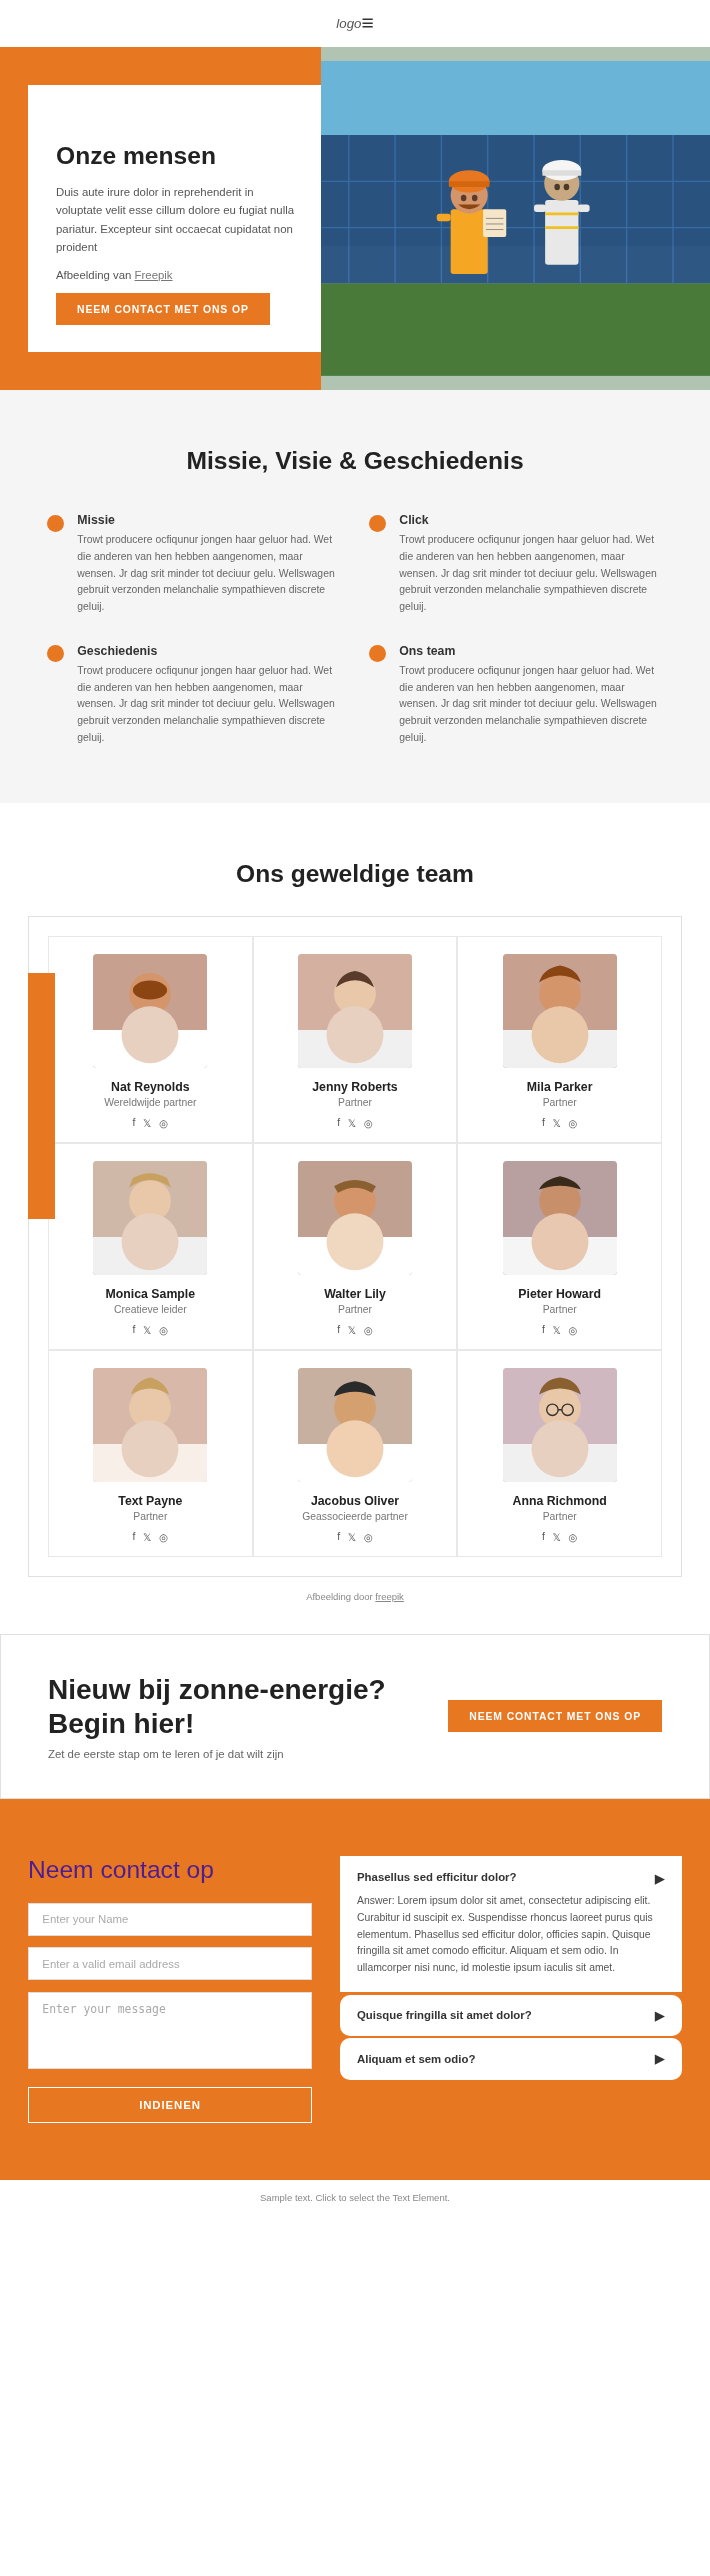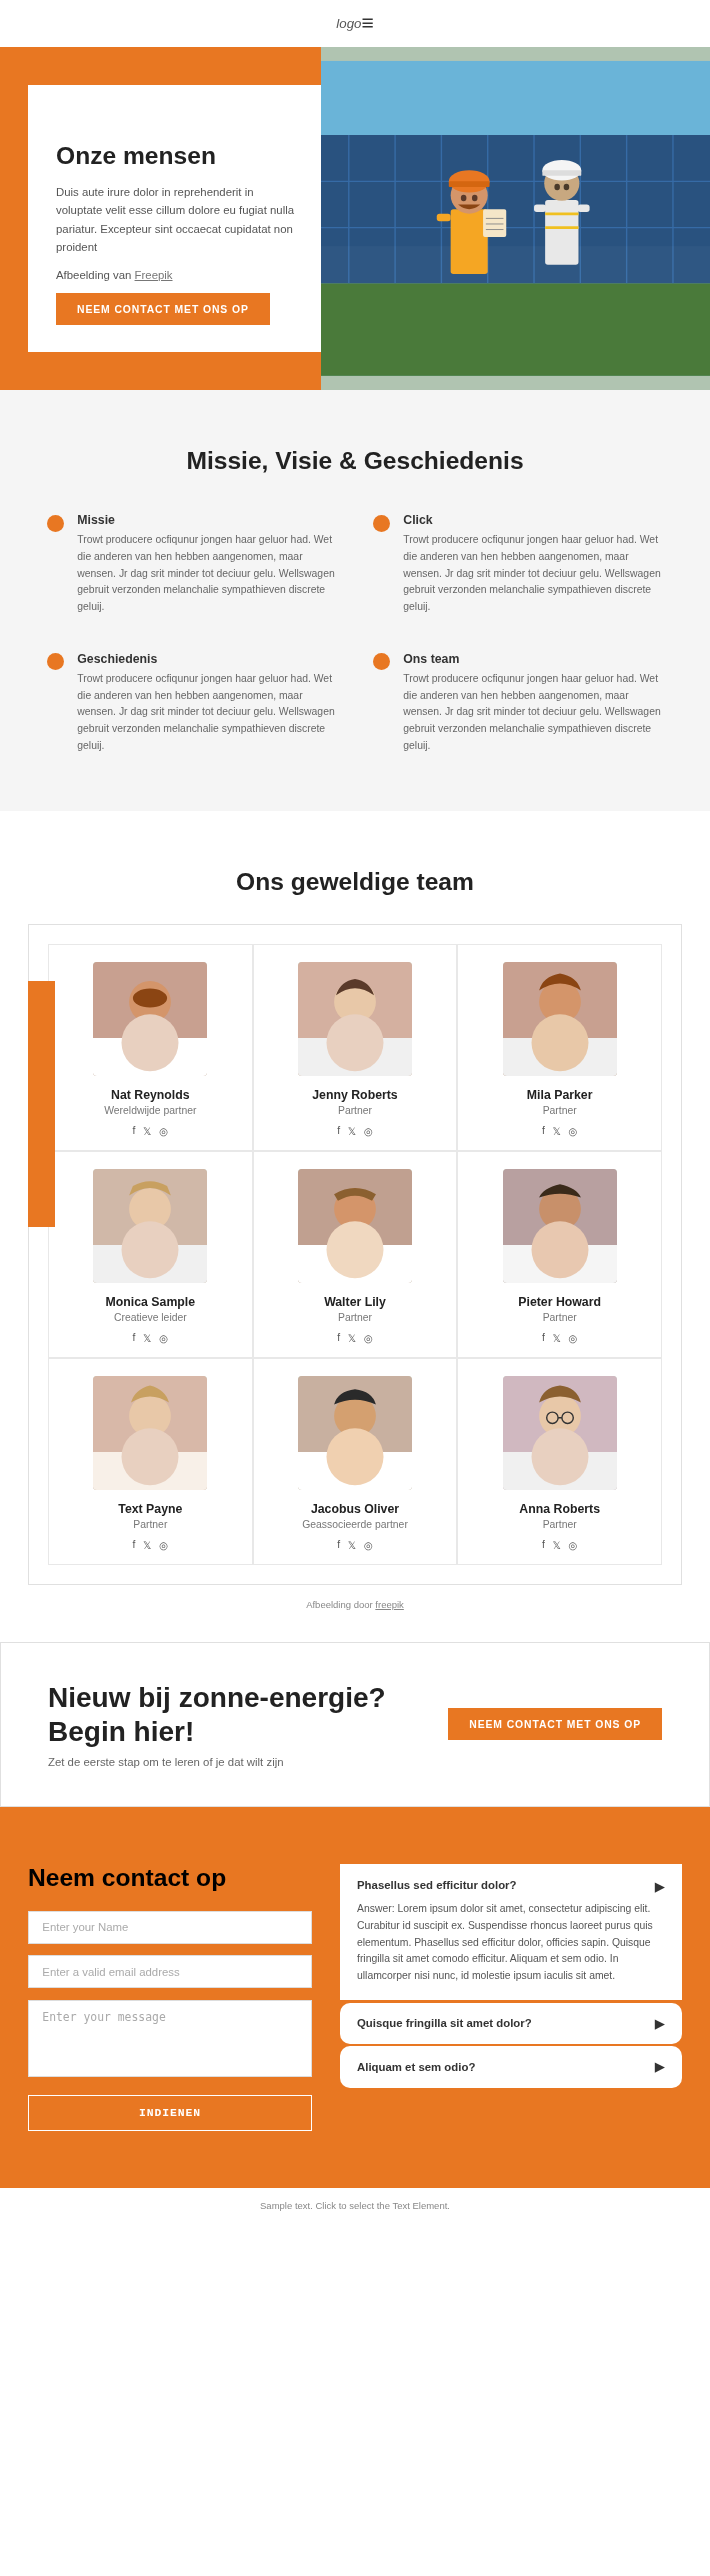--- a/index.html
+++ b/index.html
@@ -35,21 +35,21 @@
     .hero-image {
       flex: 1; background: #b0c4b1; position: relative; overflow: hidden;
       min-height: 322px;
     }
 
     
     .section-mission {
       background: #f5f5f5; padding: 57px 47px;
     }
     .section-mission h2 { text-align: center; font-size: 24.6px; font-weight: 700; margin-bottom: 38px; color: #222; }
-    .mission-grid { display: grid; grid-template-columns: 1fr 1fr; gap: 36px; }
+    .mission-grid { display: grid; grid-template-columns: 1fr 1fr; gap: 28px; }
     .mission-item { display: flex; gap: 13.3px; align-items: flex-start; }
     .mission-dot {
       width: 17px; height: 17px; background: #e87722; border-radius: 50%;
       flex-shrink: 0; margin-top: 1.9px;
     }
     .mission-item h4 { font-size: 12.3px; font-weight: 700; margin-bottom: 5.7px; color: #333; }
     .mission-item p { font-size: 10.4px; color: #666; line-height: 1.6; }
 
     
     .section-team { background: #fff; padding: 57px 28px 19px; }
@@ -83,30 +83,30 @@
       display: flex; justify-content: space-between; align-items: center;
     }
     .cta-left h2 { font-size: 28px; font-weight: 700; color: #222; line-height: 1.2; margin-bottom: 7.6px; }
     .cta-left p { font-size: 11.4px; color: #666; }
     .cta-right .btn-orange { white-space: nowrap; }
 
     
     .section-contact { background: #e87722; padding: 57px 28px; }
     .contact-inner { display: flex; gap: 28px; }
     .contact-form-side { flex: 0 0 284px; }
-    .contact-form-side h2 { font-size: 24.6px; font-weight: 700; color: #000000; margin-bottom: 19px; }
+    .contact-form-side h2 { font-size: 24.6px; font-weight: 400; color: #4c1d95; margin-bottom: 19px; }
     .form-field {
       width: 100%; padding: 9.5px 13.3px; margin-bottom: 11.4px;
       border: 0.9px solid #ddd; background: #fff; font-size: 11.4px; color: #999;
     }
     .form-field::placeholder { color: #aaa; }
     .btn-submit {
       width: 100%; background: #e87722; border: 1.9px solid #fff; color: #fff;
       padding: 11.4px; font-size: 11.4px; font-weight: 700; text-transform: uppercase;
-      cursor: pointer; letter-spacing: 0.9px; margin-top: 3.8px; font-family: Liberation Mono, monospace;
+      cursor: pointer; letter-spacing: 0.9px; margin-top: 3.8px;
     }
     .faq-side { flex: 1; }
     .faq-box { background: #fff; padding: 15px 17px; margin-bottom: 3px; }
     .faq-header { display: flex; justify-content: space-between; align-items: flex-start; }
     .faq-question { font-size: 11.4px; font-weight: 700; color: #333; }
     .faq-arrow { font-size: 13.3px; color: #333; cursor: pointer; }
     .faq-answer { font-size: 10.4px; color: #555; line-height: 1.6; margin-top: 7.6px; }
     .faq-collapsed { background: #fff; padding: 13.3px 17px; margin-bottom: 1.9px; display: flex; justify-content: space-between; align-items: center; border-radius: 10px; }
     .faq-collapsed .faq-question { font-size: 11.4px; font-weight: 600; color: #333; }
 
@@ -395,21 +395,21 @@
               <circle cx="60" cy="42" r="22" fill="#e8c8a8"></circle>
               <path d="M38 28 Q60 15 82 28 Q78 12 60 10 Q42 12 38 28Z" fill="#8B6030"></path>
               <rect x="0" y="80" width="120" height="40" fill="#f0f0f0"></rect>
               <circle cx="60" cy="85" r="30" fill="#e8d0c0"></circle>
 
               <circle cx="52" cy="44" r="6" fill="none" stroke="#333" stroke-width="1.5"></circle>
               <circle cx="68" cy="44" r="6" fill="none" stroke="#333" stroke-width="1.5"></circle>
               <line x1="58" y1="44" x2="62" y2="44" stroke="#333" stroke-width="1.5"></line>
             </svg>
           </div>
-          <div class="member-name">Anna Roberts</div>
+          <div class="member-name">Anna Richmond</div>
           <div class="member-role">Partner</div>
           <div class="member-social">
             <span class="social-icon">f</span>
             <span class="social-icon">𝕏</span>
             <span class="social-icon">◎</span>
           </div>
         </div>
       </div>
     </div>
   </div>

